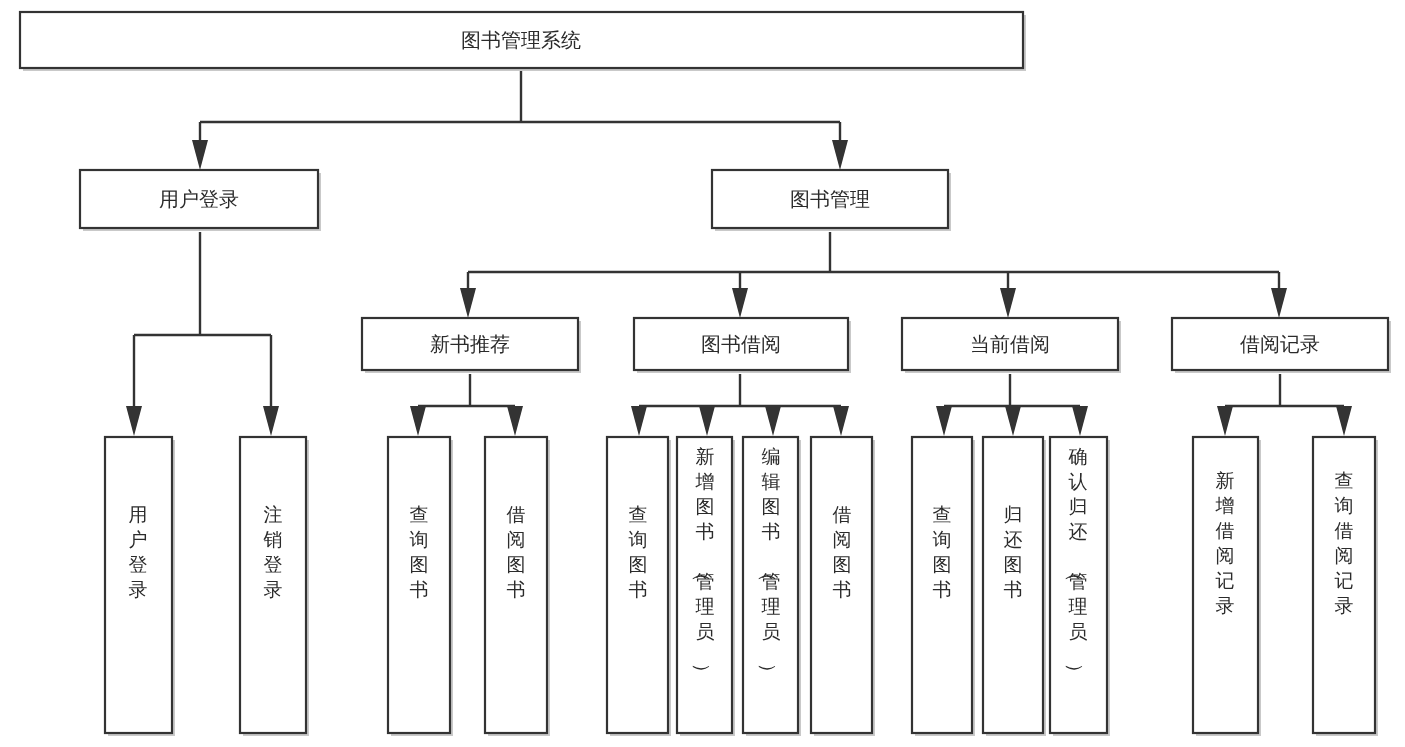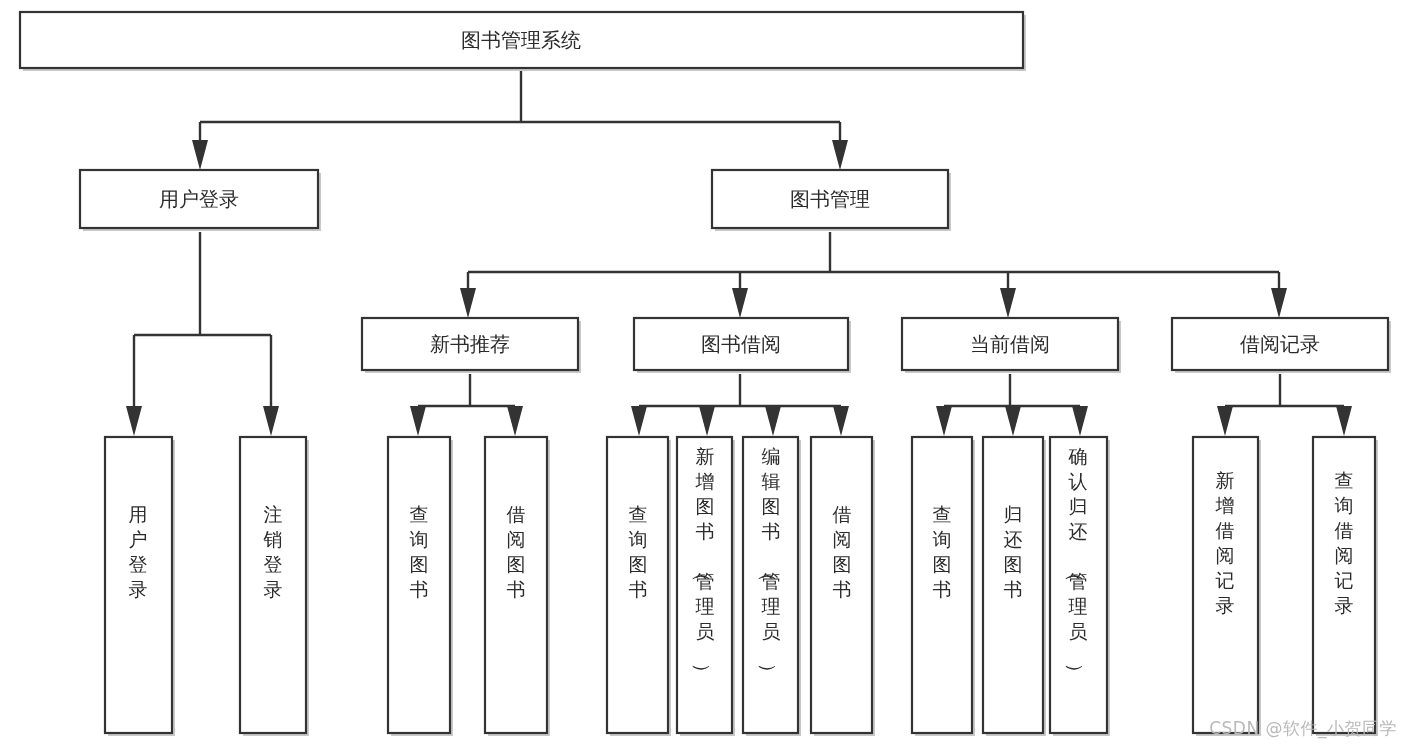--- a/index.html
+++ b/index.html
@@ -245,14 +245,13 @@
     </g>
 
     <g>
       <rect class="node-shadow" x="1316" y="440" width="62" height="296"></rect>
       <rect class="node-box" x="1313" y="437" width="62" height="296"></rect>
       <text class="node-label-v" x="1344" y="487"><tspan x="1344" dy="0">查</tspan><tspan x="1344" dy="25">询</tspan><tspan x="1344" dy="25">借</tspan><tspan x="1344" dy="25">阅</tspan><tspan x="1344" dy="25">记</tspan><tspan x="1344" dy="25">录</tspan></text>
     </g>
 
   </svg>
 
-  <div class="watermark-text">CSDN @软件_小贺同学</div>
 </div>
 
 </body></html>

